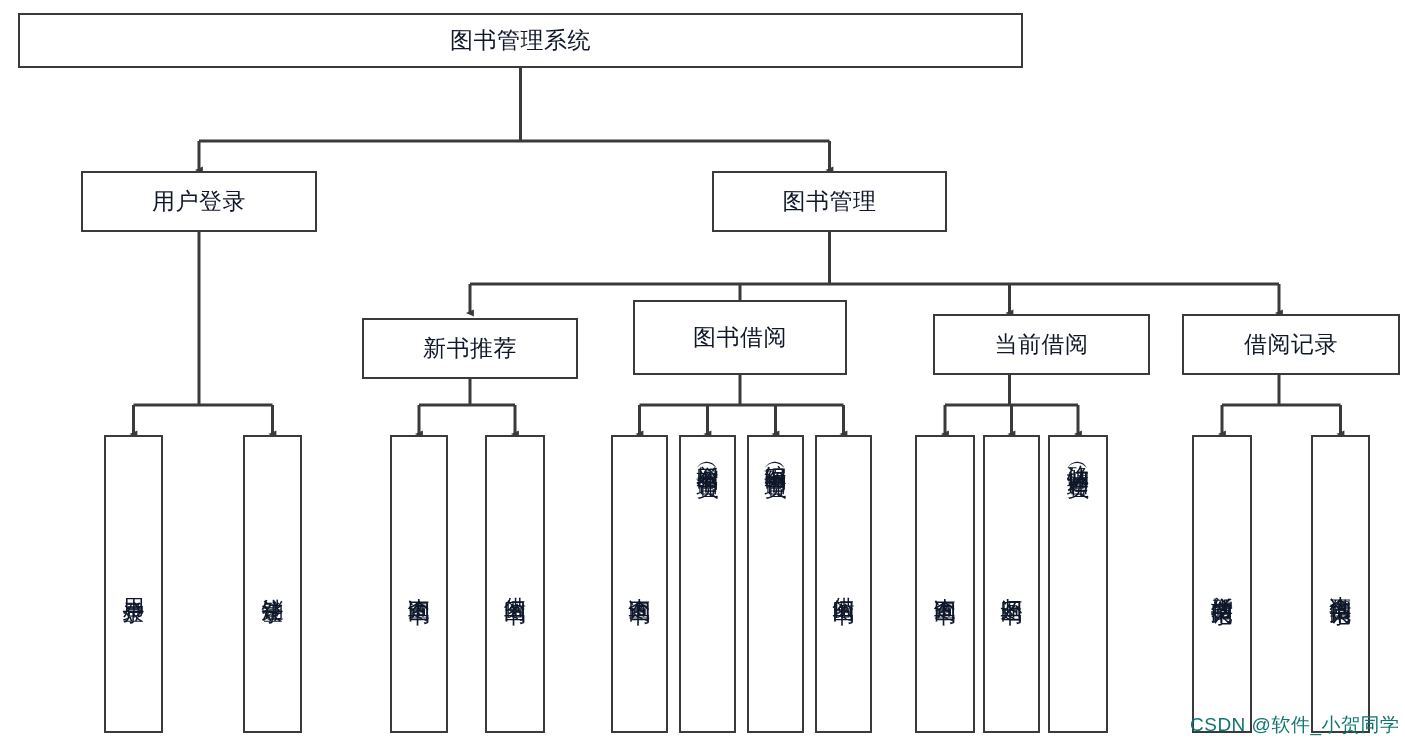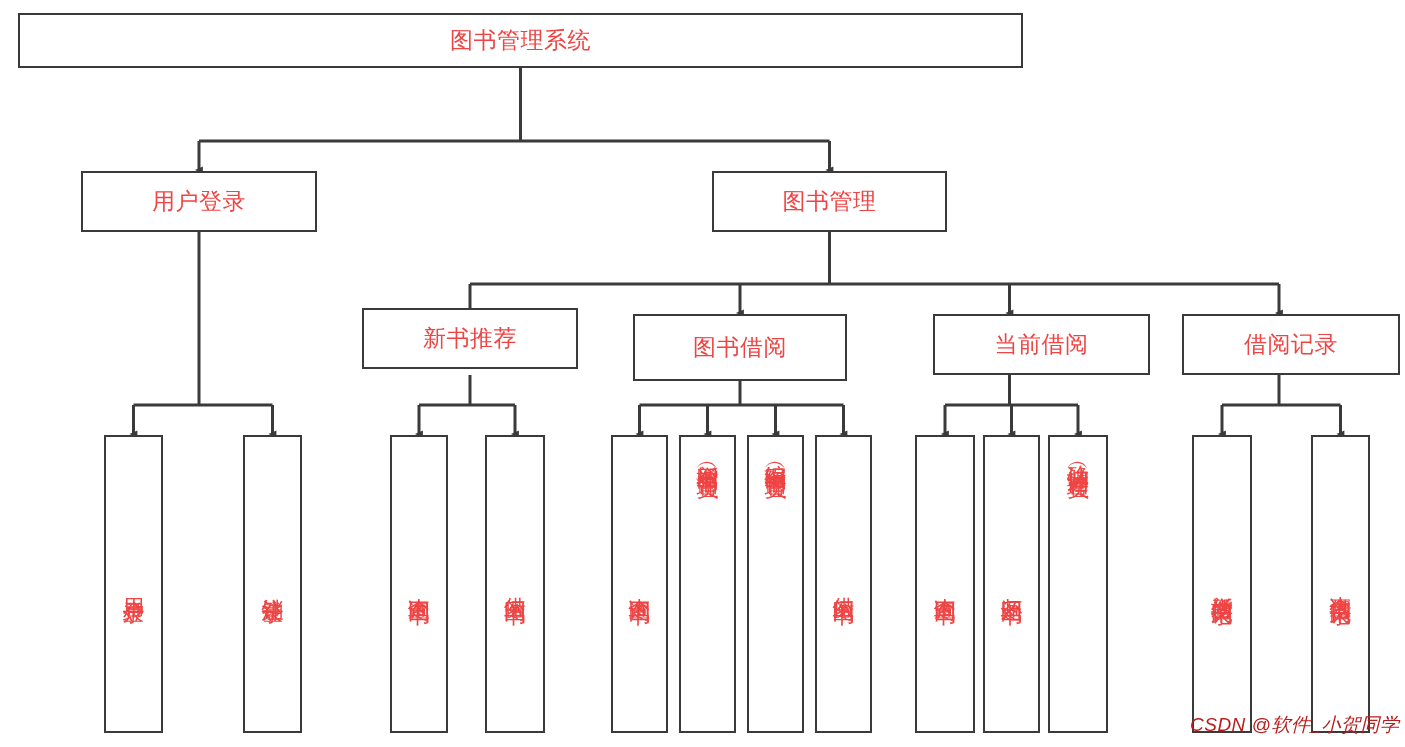--- a/index.html
+++ b/index.html
@@ -33,21 +33,21 @@
     position: absolute;
     box-sizing: border-box;
     border: 2px solid #3a3a3a;
     background: #ffffff;
     display: flex;
     align-items: center;
     justify-content: center;
     overflow: hidden;
   }
   .node-label {
-    color: #ef4444;
+    color: #0f172a;
     font-size: 23px;
     line-height: 1.12;
     white-space: nowrap;
     letter-spacing: 0.5px;
   }
   .node-box.vertical .node-label {
     writing-mode: vertical-rl;
     text-orientation: upright;
     font-size: 22px;
     letter-spacing: 2px;
@@ -57,26 +57,25 @@
     align-items: flex-start;
     justify-content: center;
     padding-top: 10px;
   }
   .node-box.vertical.leaf-short {
     align-items: center;
     padding-top: 0;
   }
   .watermark {
     position: absolute;
-    color: #b91c1c;
+    color: #0f766e;
     font-size: 19px;
     white-space: nowrap;
     letter-spacing: 0.5px;
     pointer-events: none;
-    font-style: italic;
   }
 </style>
 </head>
 <body>
 
 <div id="diagram-root">
   <svg class="flow" viewBox="0 0 1405 747" xmlns="http://www.w3.org/2000/svg">
     <defs>
       <marker id="arrowhead" markerWidth="9" markerHeight="9" refX="4.2" refY="4.3" orient="auto" markerUnits="userSpaceOnUse">
         <path d="M0.6,0.4 L7.8,0.4 L4.2,8.4 Z" fill="#3a3a3a"></path>
@@ -122,24 +121,24 @@
   <div id="node-layer">
       <div class="node-box" style="left: 18px; top: 13px; width: 1005px; height: 55px;">
         <span class="node-label">图书管理系统</span>
       </div>
       <div class="node-box" style="left: 81px; top: 171px; width: 236px; height: 61px;">
         <span class="node-label">用户登录</span>
       </div>
       <div class="node-box" style="left: 712px; top: 171px; width: 235px; height: 61px;">
         <span class="node-label">图书管理</span>
       </div>
-      <div class="node-box" style="left: 362px; top: 308px; width: 216px; height: 61px;">
+      <div class="node-box" style="left: 362px; top: 318px; width: 216px; height: 61px;">
         <span class="node-label">新书推荐</span>
       </div>
-      <div class="node-box" style="left: 633px; top: 314px; width: 214px; height: 67px;">
+      <div class="node-box" style="left: 633px; top: 300px; width: 214px; height: 75px;">
         <span class="node-label">图书借阅</span>
       </div>
       <div class="node-box" style="left: 901px; top: 314px; width: 217px; height: 61px; margin-left: 32px;">
         <span class="node-label">当前借阅</span>
       </div>
       <div class="node-box" style="left: 1170px; top: 314px; width: 218px; height: 61px; margin-left: 12px;">
         <span class="node-label">借阅记录</span>
       </div>
       <div class="node-box vertical leaf-short" style="left: 104px; top: 435px; width: 59px; height: 298px;">
         <span class="node-label">用户登录</span>

